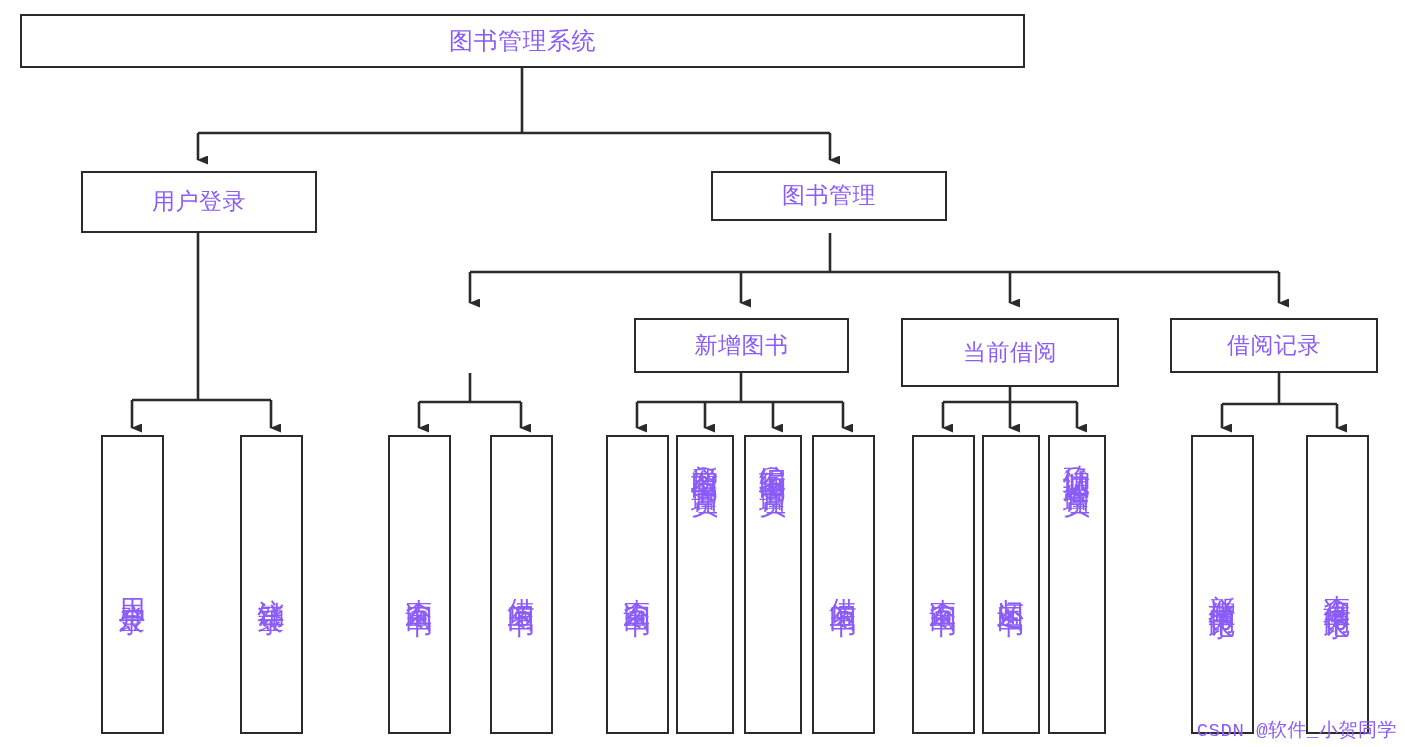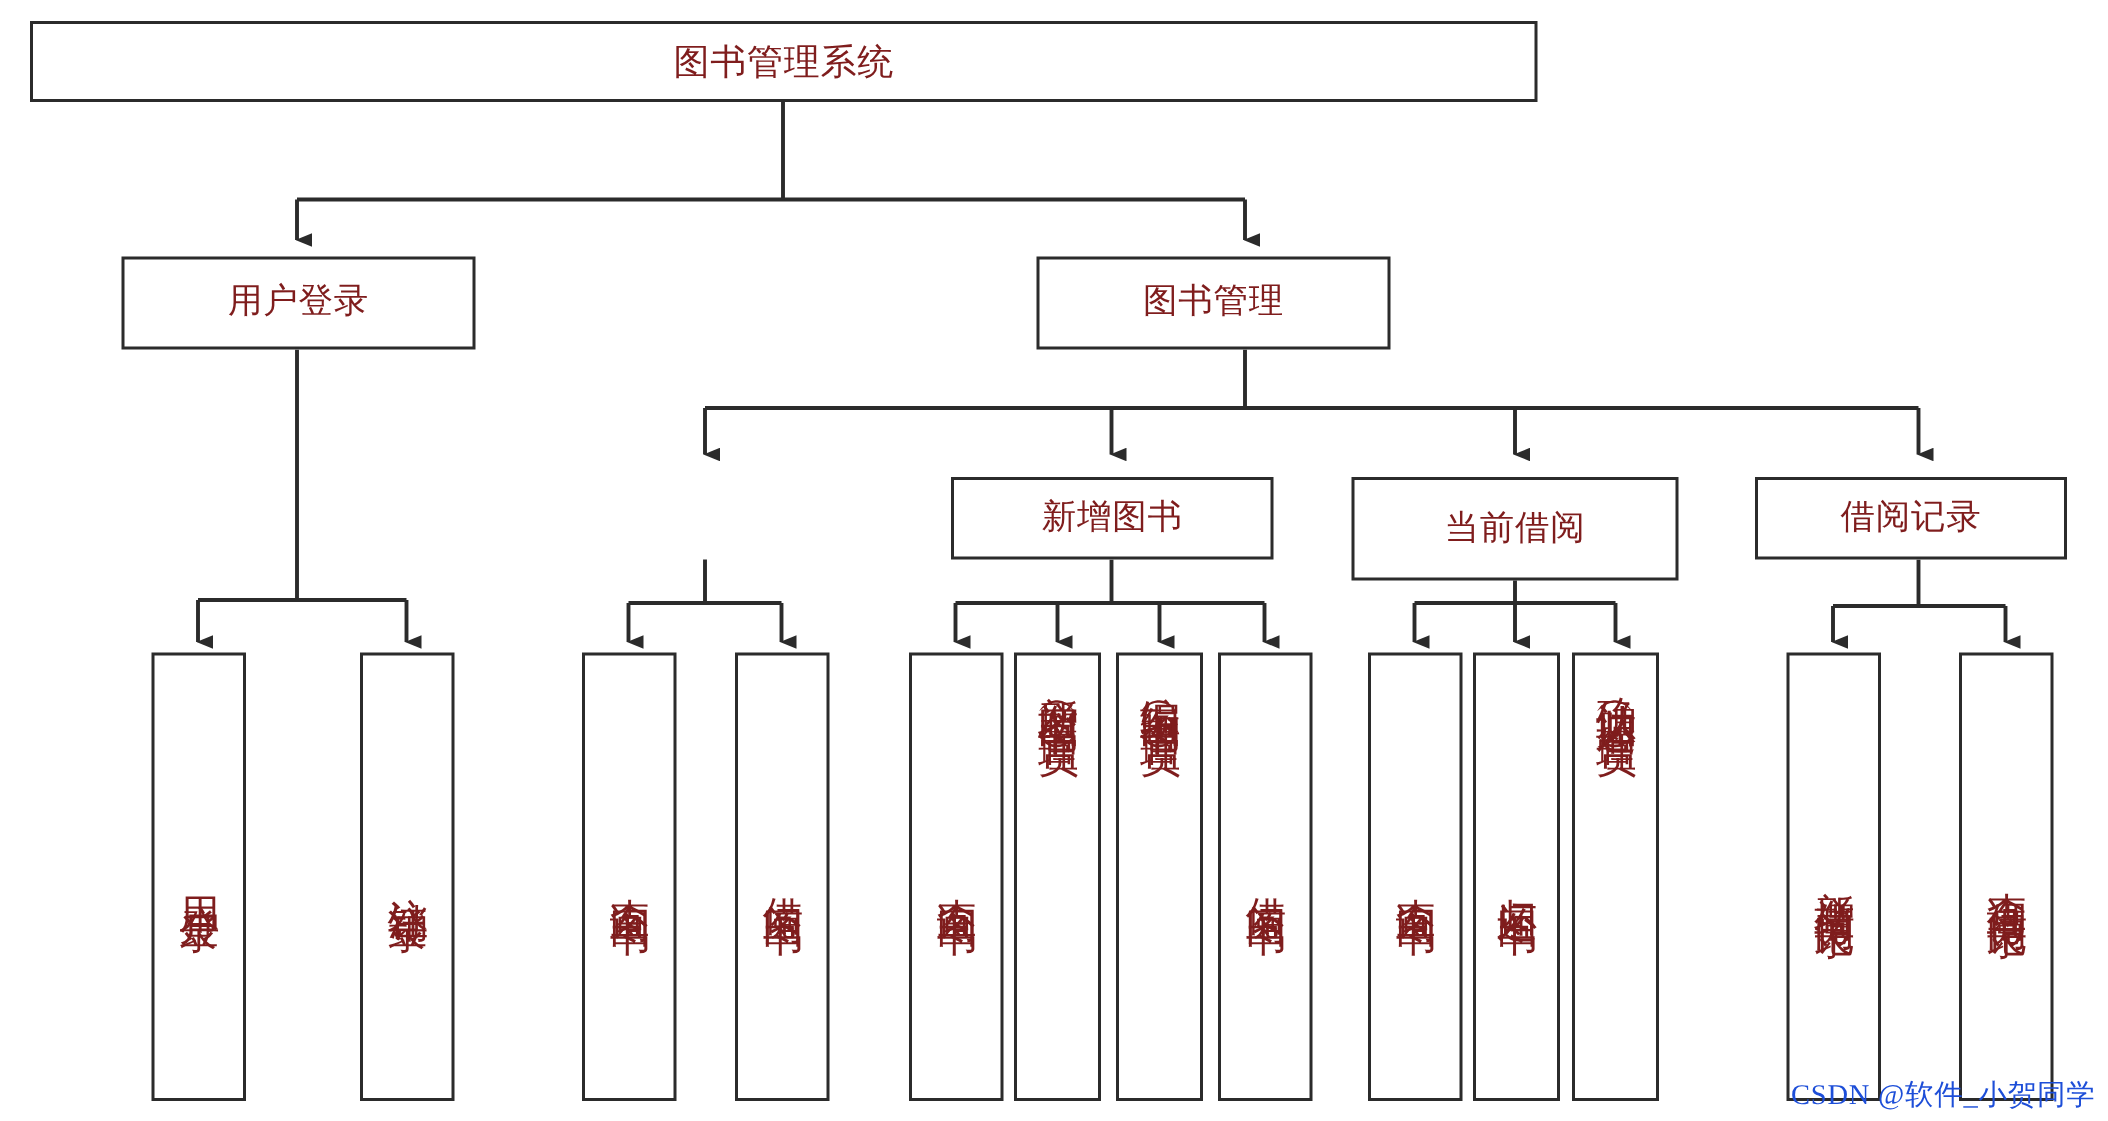--- a/index.html
+++ b/index.html
@@ -27,21 +27,21 @@
     pointer-events: none;
   }
   .node {
     position: absolute;
     box-sizing: border-box;
     background: #ffffff;
     border: 2.5px solid #2b2b2b;
     display: flex;
     align-items: center;
     justify-content: center;
-    color: #7f1d1d;
+    color: #8b5cf6;
     z-index: 2;
   }
   .node .label {
     text-align: center;
     line-height: 1.12;
     letter-spacing: 0.5px;
   }
   
   .node.horiz .label {
     writing-mode: horizontal-tb;
@@ -63,25 +63,25 @@
   }
   .node.vert.mid {
     align-items: center;
     padding-top: 0;
   }
   .watermark {
     position: absolute;
     right: 8px;
     bottom: 4px;
     font-size: 19px;
-    color: #1d4ed8;
+    color: #8b5cf6;
     letter-spacing: 0.5px;
     white-space: nowrap;
     z-index: 5;
-    font-family: Liberation Serif, serif;
+    font-family: Liberation Mono, monospace;
   }
 </style>
 </head>
 <body>
 
 <div id="canvas">
 
   <svg class="edges" viewBox="0 0 1405 747">
     <defs>
       <marker id="arrow" markerWidth="9" markerHeight="11" refX="4.5" refY="10" orient="auto" markerUnits="userSpaceOnUse">
@@ -132,21 +132,21 @@
     </g>
   </svg>
 
   <div class="node horiz root" style="left:20px; top:14px; width:1005px; height:54px;">
     <span class="label">图书管理系统</span>
   </div>
 
   <div class="node horiz" style="left:81px; top:171px; width:236px; height:62px;">
     <span class="label">用户登录</span>
   </div>
-  <div class="node horiz" style="left:691px; top:171px; width:236px; height:62px;align-items:center;">
+  <div class="node horiz" style="left:711px; top:171px; width:236px; height:50px;align-items:center;">
     <span class="label">图书管理</span>
   </div>
 
   <div class="node horiz" style="left:634px; top:318px; width:215px; height:55px;">
     <span class="label">新增图书</span>
   </div>
   <div class="node horiz" style="left:901px; top:318px; width:218px; height:69px;">
     <span class="label">当前借阅</span>
   </div>
   <div class="node horiz" style="left:1170px; top:318px; width:208px; height:55px;">

